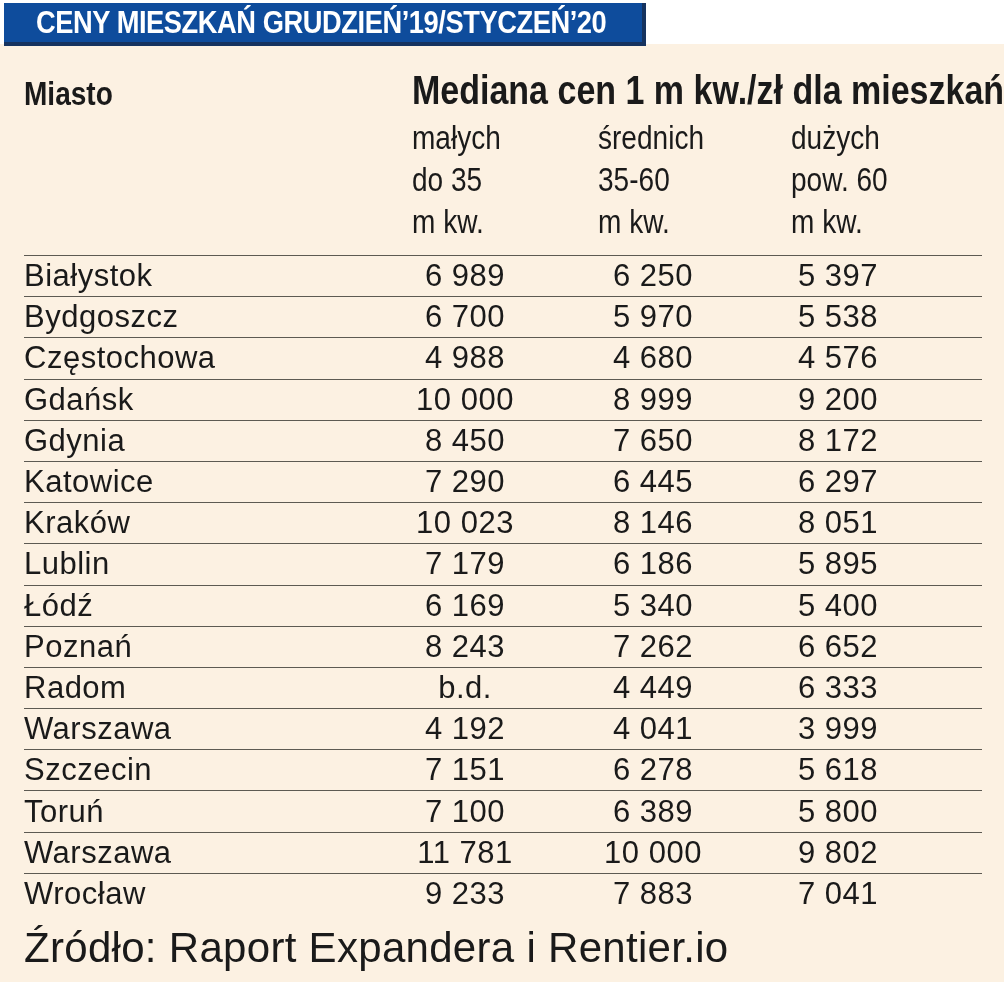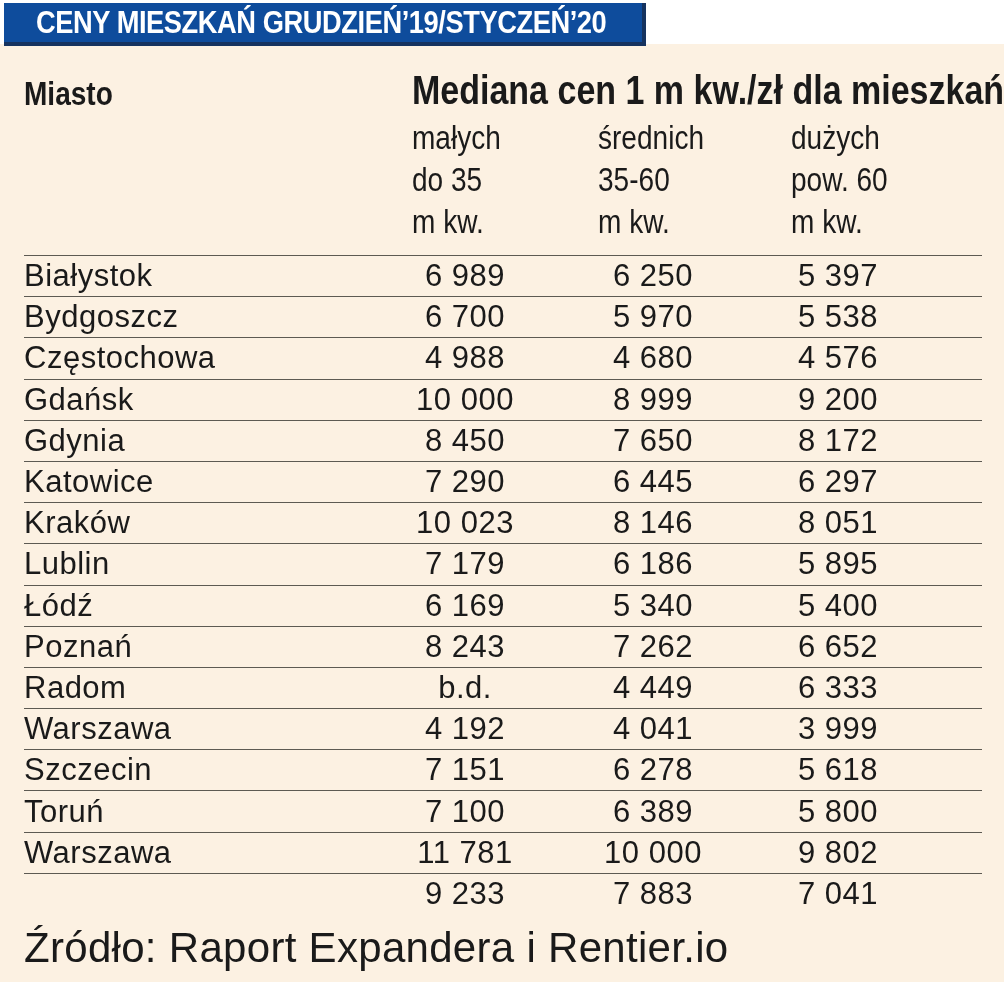--- a/index.html
+++ b/index.html
@@ -231,20 +231,21 @@
       <div class="cell n2">6 389</div>
       <div class="cell n3">5 800</div>
     </div>
     <div class="t-row">
       <div class="cell city">Warszawa</div>
       <div class="cell n1">11 781</div>
       <div class="cell n2">10 000</div>
       <div class="cell n3">9 802</div>
     </div>
     <div class="t-row">
+      <div class="cell city">Wrocław</div>
       <div class="cell n1">9 233</div>
       <div class="cell n2">7 883</div>
       <div class="cell n3">7 041</div>
     </div>
   </div>
 
   <div class="source">Źródło: Raport Expandera i Rentier.io</div>
 
 </div>
 

